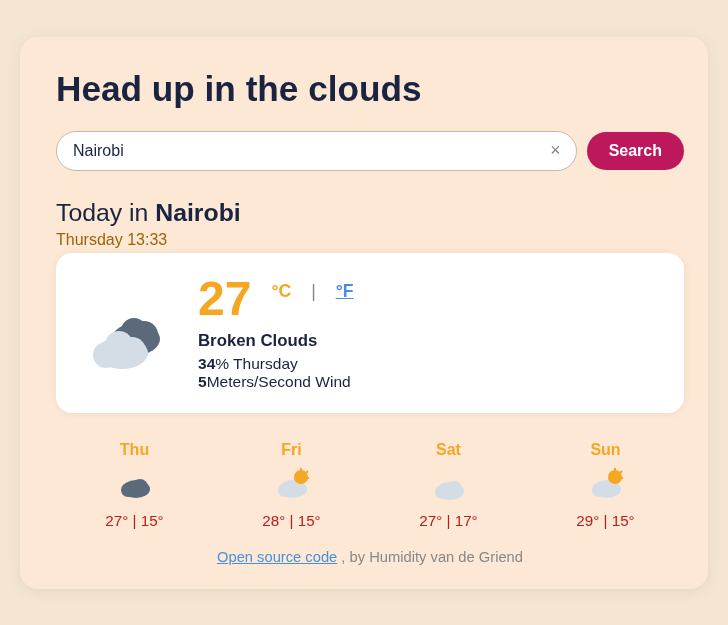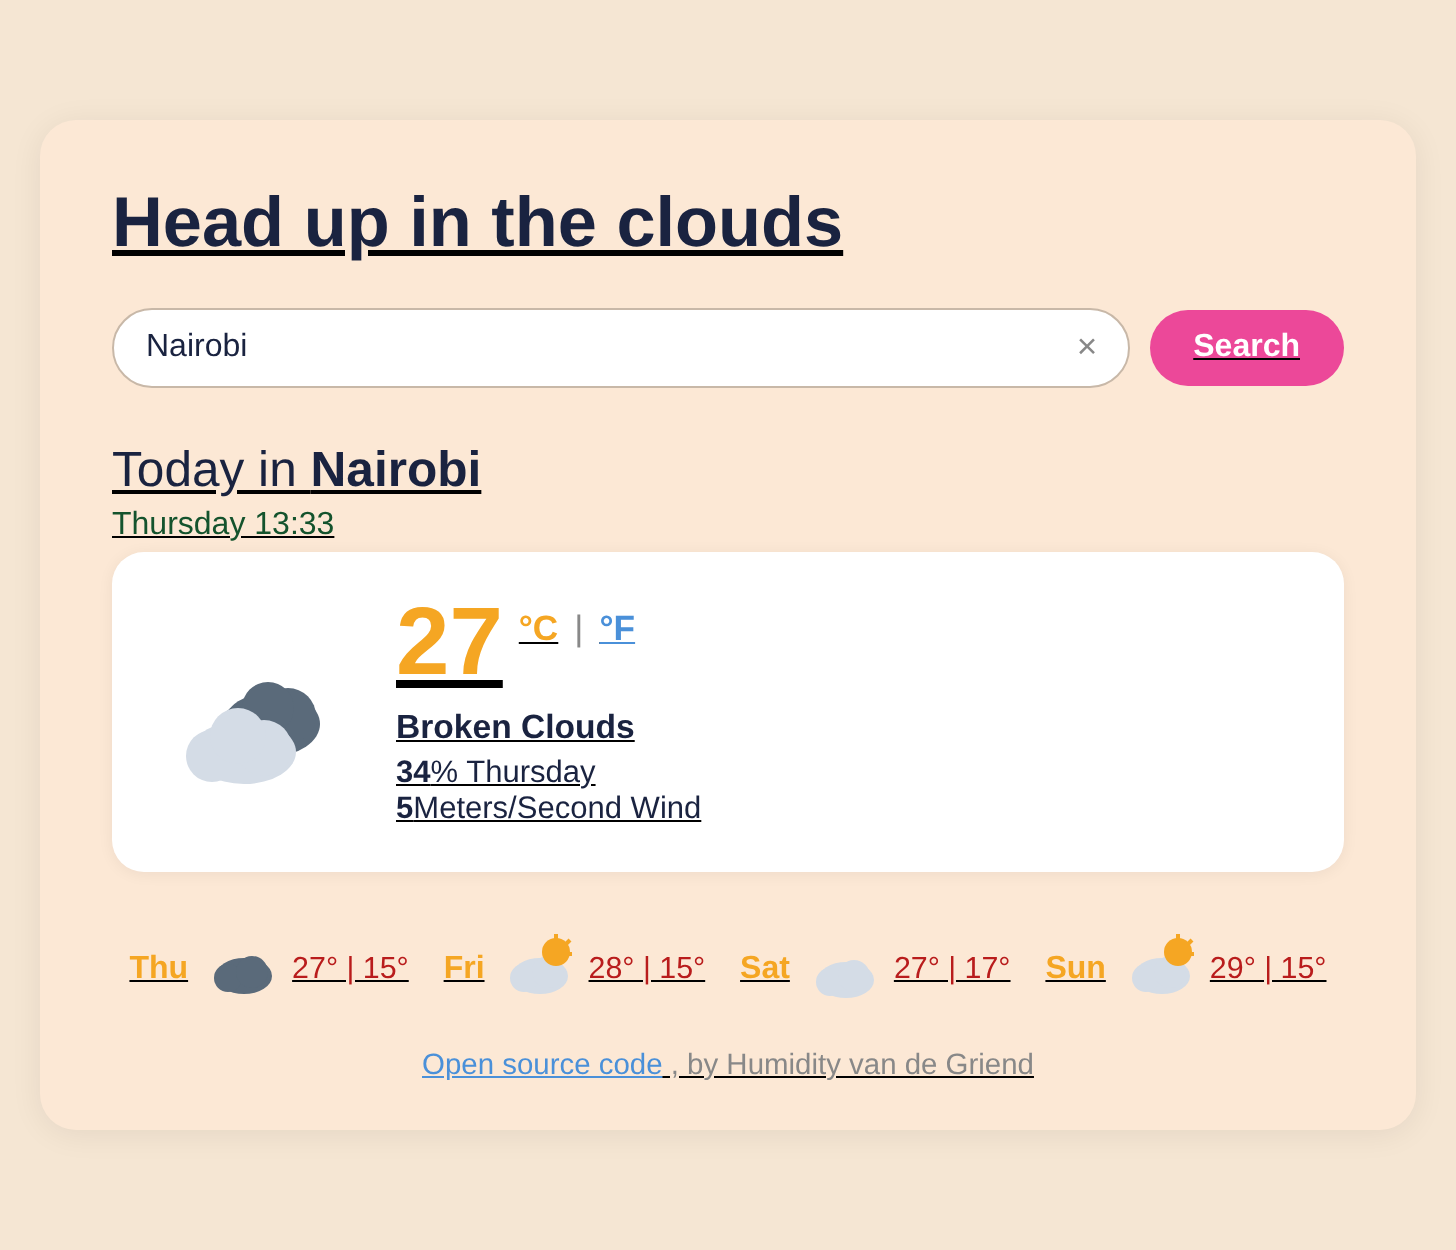--- a/index.html
+++ b/index.html
@@ -8,25 +8,24 @@
       font-family: 'Segoe UI', Arial, sans-serif;
       display: flex;
       justify-content: center;
       align-items: center;
       min-height: 100vh;
       padding: 20px;
     }
     .app-container {
       background: #fce8d5;
       border-radius: 18px;
-      padding: 32px 36px 24px 36px;
+      padding: 32px 24px 24px 36px;
       width: 700px;
       max-width: 100%;
       box-shadow: 0 2px 16px rgba(0,0,0,0.07);
-      text-decoration: underline;
     }
     .app-title {
       font-size: 2.2rem;
       font-weight: 800;
       color: #1a2340;
       margin-bottom: 22px;
     }
     .search-row {
       display: flex;
       align-items: center;
@@ -54,39 +53,39 @@
       transform: translateY(-50%);
       background: none;
       border: none;
       cursor: pointer;
       color: #888;
       font-size: 1.1rem;
       line-height: 1;
       padding: 2px 4px;
     }
     .search-btn, .location-btn {
-      background: #ec4899;
+      background: #be185d;
       color: #fff;
       border: none;
       border-radius: 24px;
       padding: 10px 22px;
       font-size: 1rem;
       font-weight: 600;
       cursor: pointer;
       white-space: nowrap;
     }
     .today-label {
       font-size: 1.55rem;
       color: #1a2340;
       margin-bottom: 4px;
     }
     .today-label strong { font-weight: 800; }
     .date-time {
       font-size: 1rem;
-      color: #14532d;
+      color: #a16207;
       margin-bottom: 4px;
     }
     .weather-card {
       background: #fff;
       border-radius: 16px;
       padding: 22px 28px;
       display: flex;
       align-items: center;
       gap: 24px;
       margin-bottom: 28px;
@@ -97,21 +96,21 @@
       line-height: 1;
       min-width: 90px;
       display: flex;
       align-items: center;
       justify-content: center;
     }
     .weather-details {}
     .temp-row {
       display: flex;
       align-items: flex-start;
-      gap: 8px;
+      gap: 20px;
       margin-bottom: 8px;
     }
     .temp-value {
       font-size: 3rem;
       font-weight: 800;
       color: #f5a623;
       line-height: 1;
     }
     .temp-unit {
       font-size: 1.1rem;
@@ -143,20 +142,21 @@
       color: #1a2340;
     }
     .humidity strong, .wind strong { font-weight: 700; text-align: center; }
     .forecast-row {
       display: flex;
       justify-content: space-around;
       margin-bottom: 20px;
     }
     .forecast-day {
       display: flex;
+      flex-direction: column;
       align-items: center;
       gap: 6px;
     }
     .forecast-day-name {
       font-size: 1rem;
       font-weight: 700;
       color: #f5a623;
     }
     .forecast-icon {
       font-size: 2rem;

